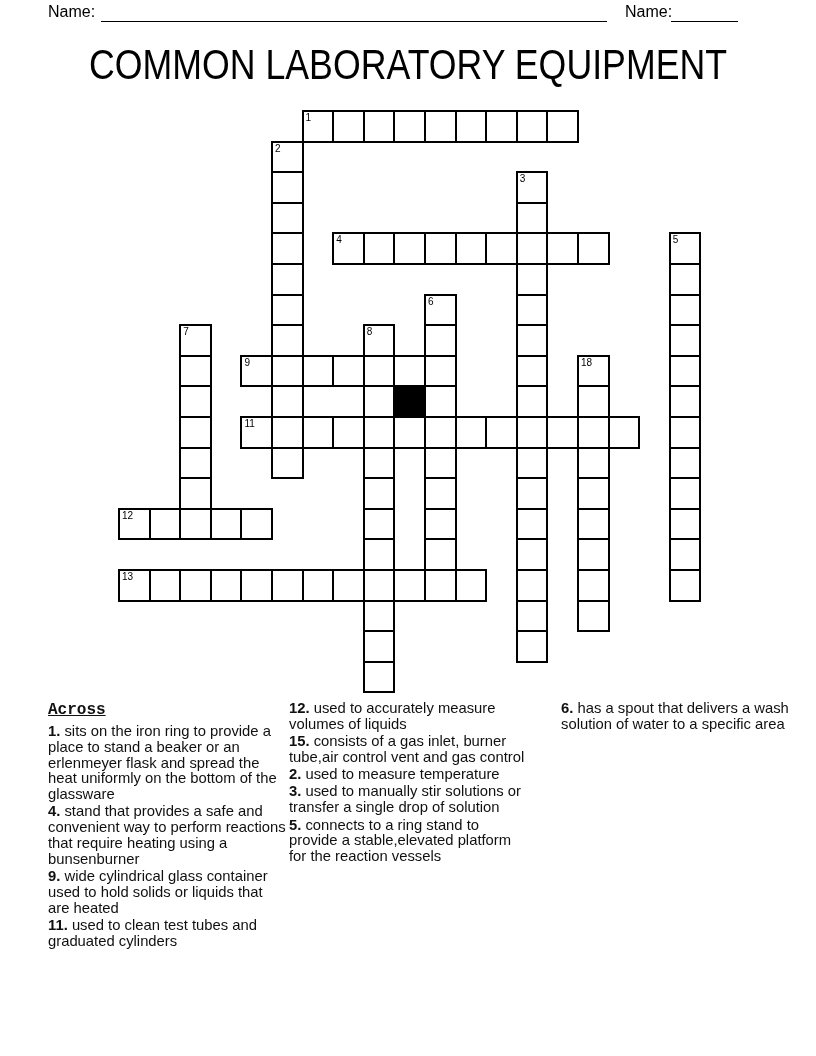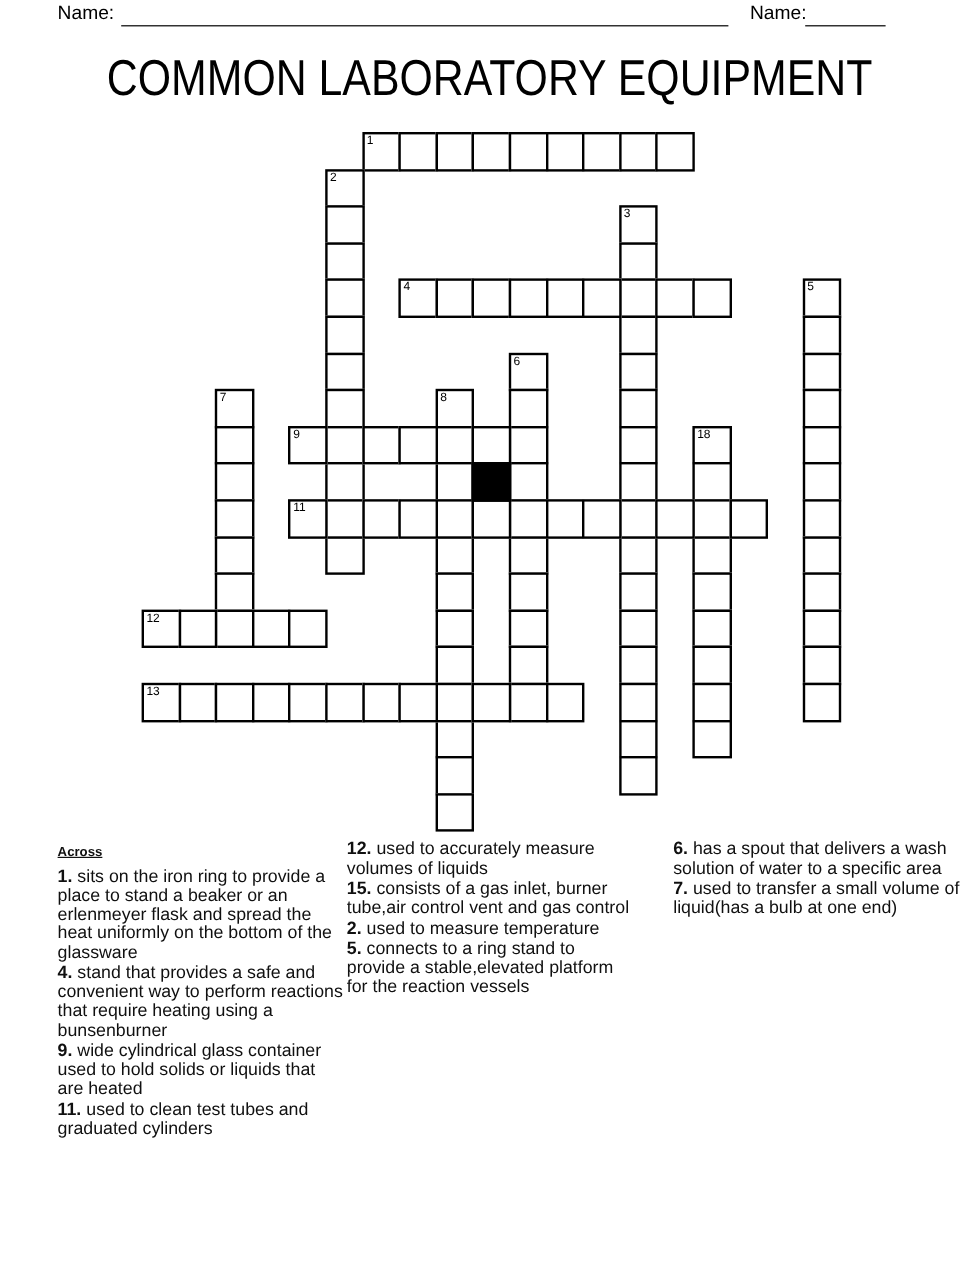--- a/index.html
+++ b/index.html
@@ -32,21 +32,21 @@
   .cell.black{background:#000;}
   .cellnum{
     position:absolute;top:0px;left:2px;
     font-size:10px;line-height:11px;font-family:"Liberation Sans",sans-serif;color:#000;
   }
   
   .clue-col{position:absolute;top:701px;font-size:14.8px;line-height:15.8px;color:#101010;}
   .clue-col-1{left:48px;width:238px;}
   .clue-col-2{left:289px;width:238px;}
   .clue-col-3{left:561px;width:244px;}
-  .clue-heading{font-size:11px;line-height:18px;font-weight:bold;text-decoration:underline;margin:0 0 5px 0;}
+  .clue-heading{font-size:16px;line-height:18px;font-weight:bold;text-decoration:underline;margin:0 0 5px 0;font-family:Liberation Mono, monospace;}
   .clue-heading.mid{margin-top:4px;}
   .clue{margin:0 0 1.5px 0;}
   .clue b{font-weight:bold;}
 </style>
 </head>
 <body>
 
 <div class="page">
 
   <span class="name-label">Name:</span>
@@ -211,21 +211,21 @@
         <div class="clue-heading">Across</div>
         <div class="clue"><b>1.</b> sits on the iron ring to provide a place to stand a beaker or an erlenmeyer flask and spread the heat uniformly on the bottom of the glassware</div>
         <div class="clue"><b>4.</b> stand that provides a safe and convenient way to perform reactions that require heating using a bunsenburner</div>
         <div class="clue"><b>9.</b> wide cylindrical glass container used to hold solids or liquids that are heated</div>
         <div class="clue"><b>11.</b> used to clean test tubes and graduated cylinders</div>
       </div>
     <div class="clue-col clue-col-2">
         <div class="clue"><b>12.</b> used to accurately measure volumes of liquids</div>
         <div class="clue"><b>15.</b> consists of a gas inlet, burner tube,air control vent and gas control</div>
         <div class="clue"><b>2.</b> used to measure temperature</div>
+        <div class="clue"><b>3.</b> used to manually stir solutions or transfer a single drop of solution</div>
         <div class="clue"><b>5.</b> connects to a ring stand to provide a stable,elevated platform for the reaction vessels</div>
       </div>
     <div class="clue-col clue-col-3">
         <div class="clue"><b>6.</b> has a spout that delivers a wash solution of water to a specific area</div>
-        <div class="clue"><b>7.</b> used to transfer a small volume of liquid(has a bulb at one end)</div>
       </div>
   </div>
 
 </div>
 
 </body></html>

